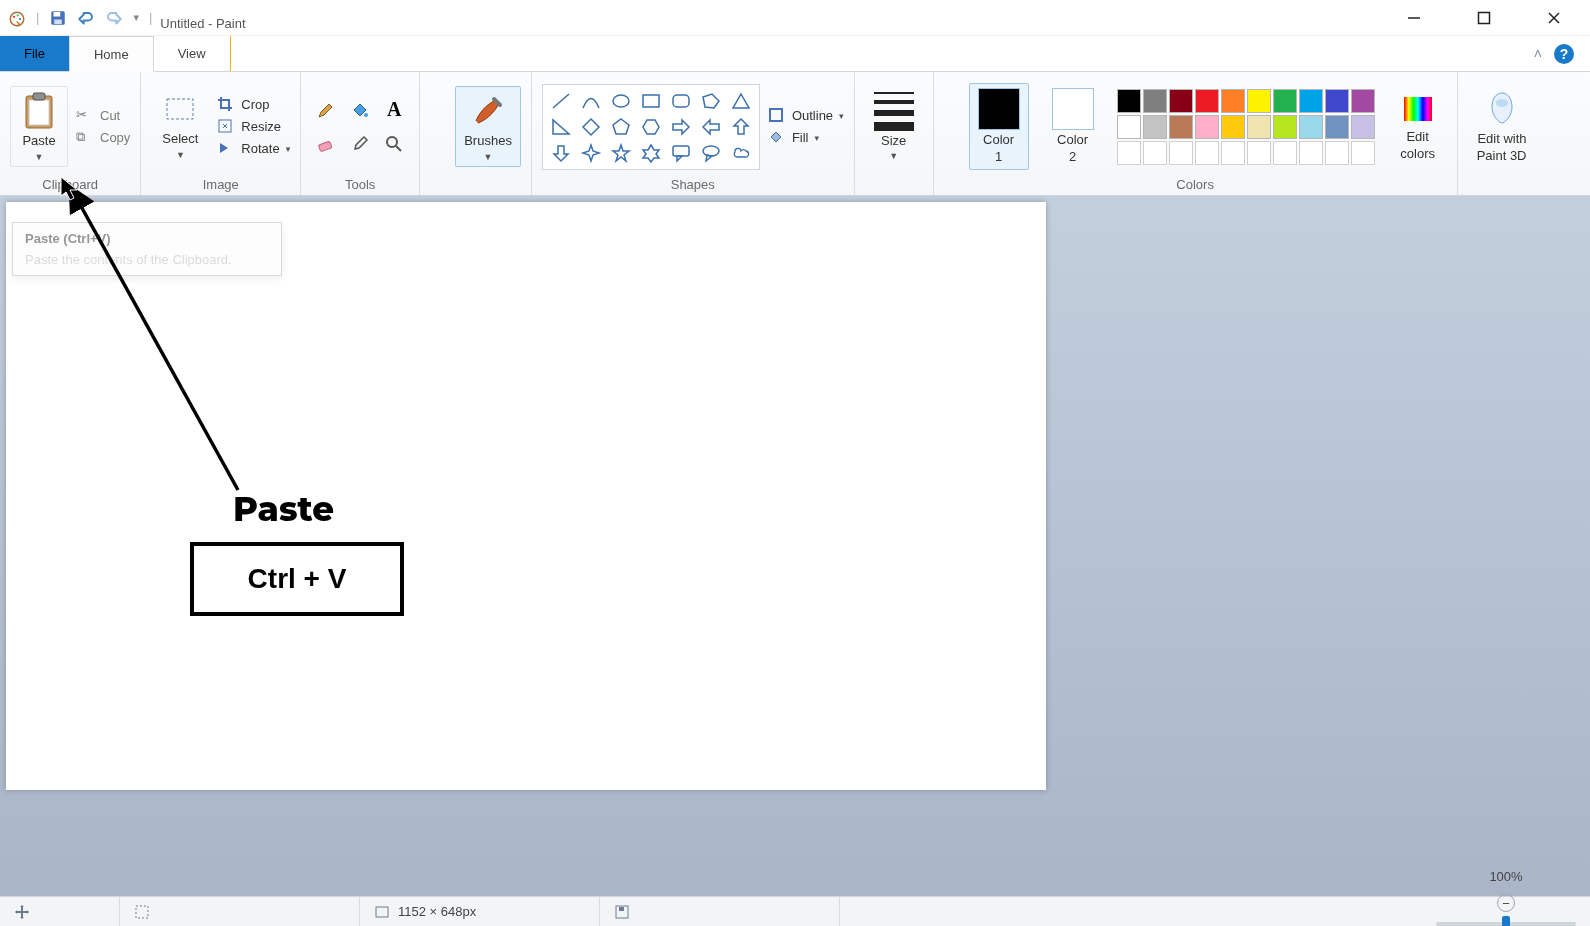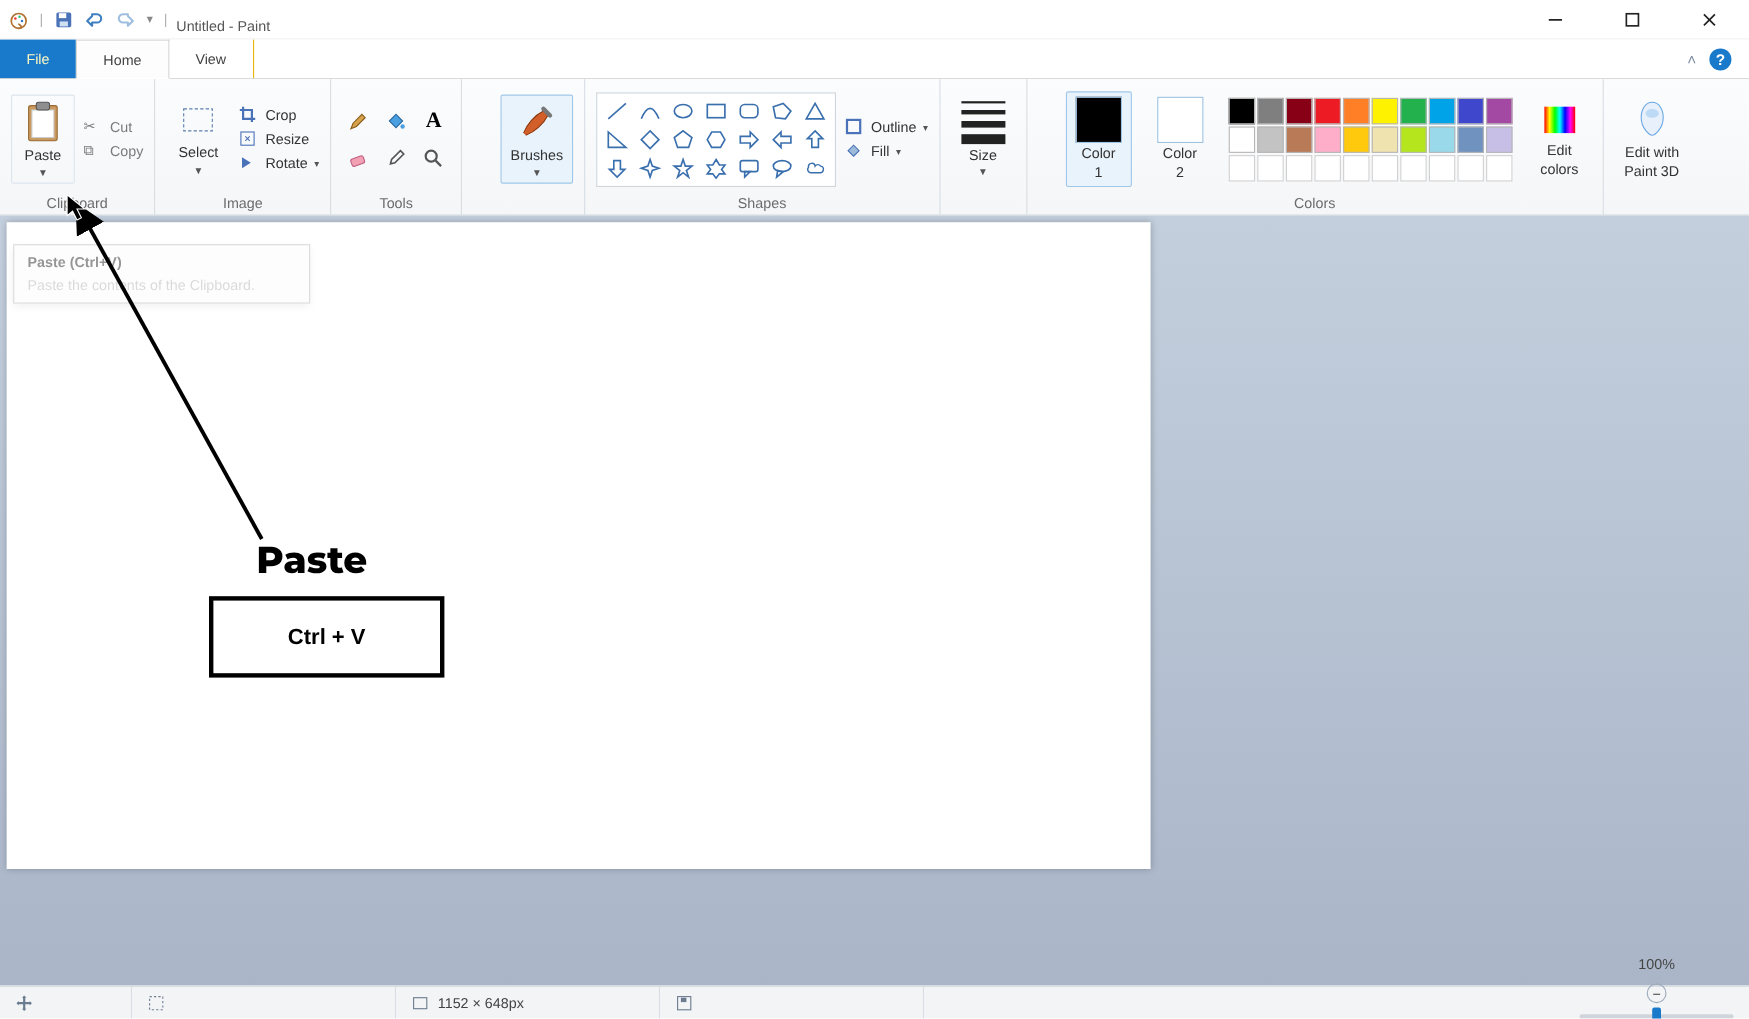--- a/index.html
+++ b/index.html
@@ -9,21 +9,21 @@
 .titlebar { height: 36px; display: flex; align-items: center; padding: 0 8px; background: #fff; border-bottom: 1px solid #eee; }
 .titlebar .qat { display: flex; align-items: center; gap: 10px; }
 .titlebar .qat .sep { color: #b0b0b0; }
 .titlebar .title { margin-left: 8px; color: #555; user-select: none; margin-top: 12px; }
 .titlebar .win-controls { margin-left: auto; display: flex; gap: 46px; padding-right: 16px; }
 .win-btn { width: 24px; height: 24px; display:flex; align-items:center; justify-content:center; color:#333; }
 
 
 .tabs { height: 36px; display: flex; align-items: stretch; background: #fff; border-bottom: 1px solid #d6d6d6; padding-right: 10px; }
 .tab { padding: 0 24px; display:flex; align-items:center; color:#444; border-right: 1px solid #eab308; cursor:pointer; }
-.tab.file { background:#1979ca; color:#fef9c3; border:none; }
+.tab.file { background:#1979ca; color:#000000; border:none; }
 .tab.active { background:#fdfdfd; border-top: 1px solid #d6d6d6; border-left: 1px solid #d6d6d6; border-right: 1px solid #d6d6d6; border-bottom: 1px solid #fff; margin-bottom:-1px; }
 .tabs .help-area { margin-left:auto; display:flex; align-items:center; gap:12px; padding-right:6px; }
 .help-circle { width:20px; height:20px; border-radius:50%; background:#1979ca; color:#fff; display:flex; align-items:center; justify-content:center; font-size:14px; font-weight:bold; }
 
 
 .ribbon { height: 124px; display:flex; background: linear-gradient(#fbfcfd,#f4f6f8); border-bottom: 1px solid #cfd5db; }
 .group { border-right: 1px solid #d8dee4; display:flex; flex-direction:column; align-items:center; justify-content:space-between; padding: 4px 10px 2px 10px; }
 .group-label { color:#6b6b6b; font-size:13px; padding-bottom:1px; }
 .group-body { flex:1; display:flex; align-items:center; gap:8px; }
 
@@ -56,21 +56,21 @@
 .sw.empty { background:#fff; border:1px solid #d0d0d0; }
 .colorbig { width:42px; height:42px; border:1px solid #9fc4e3; }
 
 
 .workspace { position:absolute; top:196px; left:0; right:0; bottom:30px; background: linear-gradient(180deg,#c3cfdd,#aab6c8); overflow:hidden; }
 .canvas { position:absolute; left:6px; top:6px; background:#fff; box-shadow: 0 0 6px rgba(0,0,0,.25); }
 
 
 .annotation { position:absolute; left:0; top:0; pointer-events:none; }
 .anno-label { position:absolute; font-family: "Montserrat","Segoe UI",sans-serif; font-weight:800; font-size:34px; color:#000; }
-.anno-box { position:absolute; border:4px solid #000; font-family: "Montserrat","Segoe UI",sans-serif; font-weight:800; font-size:20px; display:flex; align-items:center; justify-content:center; }
+.anno-box { position:absolute; border:4px solid #000; font-family: "Montserrat","Segoe UI",sans-serif; font-weight:800; font-size:28px; display:flex; align-items:center; justify-content:center; }
 
 
 .tooltip-box { position:absolute; background:#fdfdfd; border:1px solid #bcbcbc; padding:8px 12px; color:#bdbdbd; font-size:13px; box-shadow: 0 3px 8px rgba(0,0,0,0.12); min-width:270px; opacity:0.55; pointer-events:none; }
 .tooltip-box .tt-title { font-weight:600; color:#404040; margin-bottom:6px; }
 
 
 .statusbar { position:absolute; left:0; right:0; bottom:0; height:30px; background:#f2f4f6; border-top:1px solid #cfd5db; display:flex; align-items:center; font-size:13px; color:#444; }
 .statusbar .cell { padding:0 14px; border-right:1px solid #d8dee4; height:100%; display:flex; align-items:center; gap:8px; min-width:120px; }
 .statusbar .spacer { flex:1; }
 .zoom { display:flex; align-items:center; gap:10px; padding:0 14px;flex-direction:column; }

